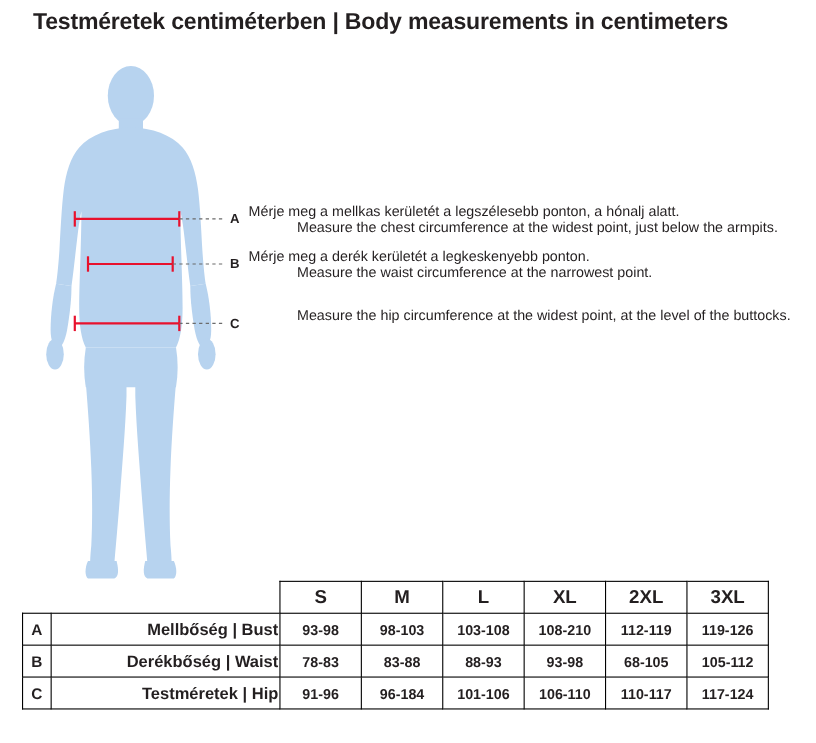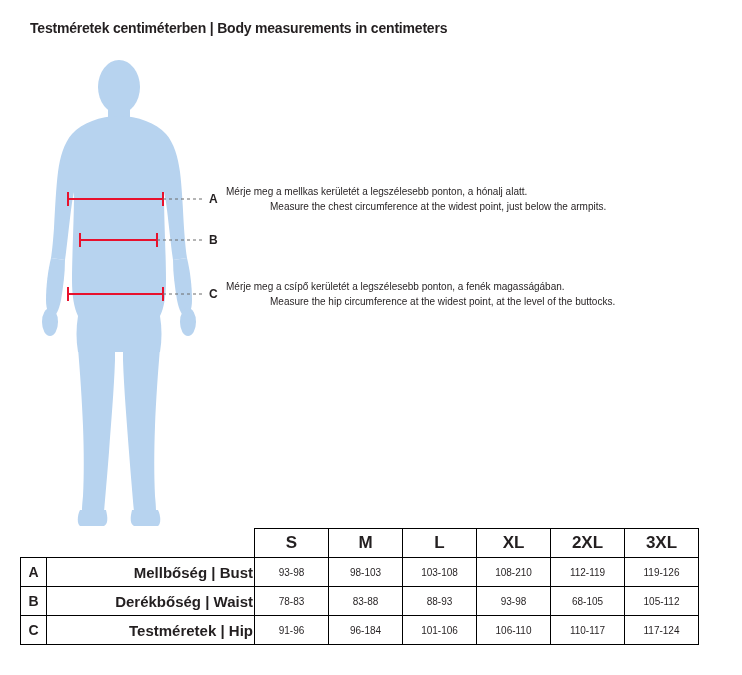--- a/index.html
+++ b/index.html
@@ -16,22 +16,22 @@
     overflow: hidden;
   }
   #page {
     position: relative;
     width: 742px;
     height: 675px;
   }
   .title {
     position: absolute;
     left: 30px;
-    top: 20px;
-    font-size: 14px;
+    top: 8px;
+    font-size: 21px;
     font-weight: bold;
     letter-spacing: -0.2px;
     white-space: nowrap;
   }
   
   .figure {
     position: absolute;
     left: 20px;
     top: 60px;
     width: 200px;
@@ -41,21 +41,21 @@
   .callouts {
     position: absolute;
     left: 0;
     top: 0;
     width: 742px;
     height: 540px;
     pointer-events: none;
   }
   .callout-text {
     position: absolute;
-    font-size: 10px;
+    font-size: 13px;
     line-height: 14.5px;
     color: #231f20;
     white-space: nowrap;
   }
   .callout-text .hu { display: block; }
   .callout-text .en { display: block; margin-left: 44px; }
   .callout-letter {
     position: absolute;
     font-size: 12px;
     font-weight: bold;
@@ -93,22 +93,22 @@
     font-weight: bold;
   }
   table.sizes .size-head {
     width: 74px;
     font-size: 17px;
     font-weight: bold;
     background: #ffffff;
   }
   table.sizes .val {
     width: 74px;
-    font-size: 10px;
-    font-weight: normal;
+    font-size: 13px;
+    font-weight: bold;
   }
   .headrow td.blank-cell { border: none; }
 </style>
 </head>
 <body>
 
 <div id="page">
 
   <div class="title">Testméretek centiméterben | Body measurements in centimeters</div>
 
@@ -199,24 +199,27 @@
       </g>
     </svg>
 
     <div class="callout-letter" style="left:209px; top:192px;">A</div>
     <div class="callout-text" style="left:226px; top:185px;">
       <span class="hu">Mérje meg a mellkas kerületét a legszélesebb ponton, a hónalj alatt.</span>
       <span class="en">Measure the chest circumference at the widest point, just below the armpits.</span>
     </div>
 
     <div class="callout-letter" style="left:209px; top:233px;">B</div>
+    <div class="callout-text" style="left:226px; top:226px;">
+      <span class="hu">Mérje meg a derék kerületét a legkeskenyebb ponton.</span>
+      <span class="en">Measure the waist circumference at the narrowest point.</span>
+    </div>
 
     <div class="callout-letter" style="left:209px; top:287px;">C</div>
     <div class="callout-text" style="left:226px; top:280px;">
-      <span class="hu">Mérje meg a csípő kerületét a legszélesebb ponton, a fenék magasságában.</span>
       <span class="en">Measure the hip circumference at the widest point, at the level of the buttocks.</span>
     </div>
   </div>
 
   <table class="sizes">
     <tbody>
         <tr class="headrow">
       <td class="blank-cell letter-col"></td>
       <td class="blank-cell label-col"></td>
       <td class="size-head">S</td>

